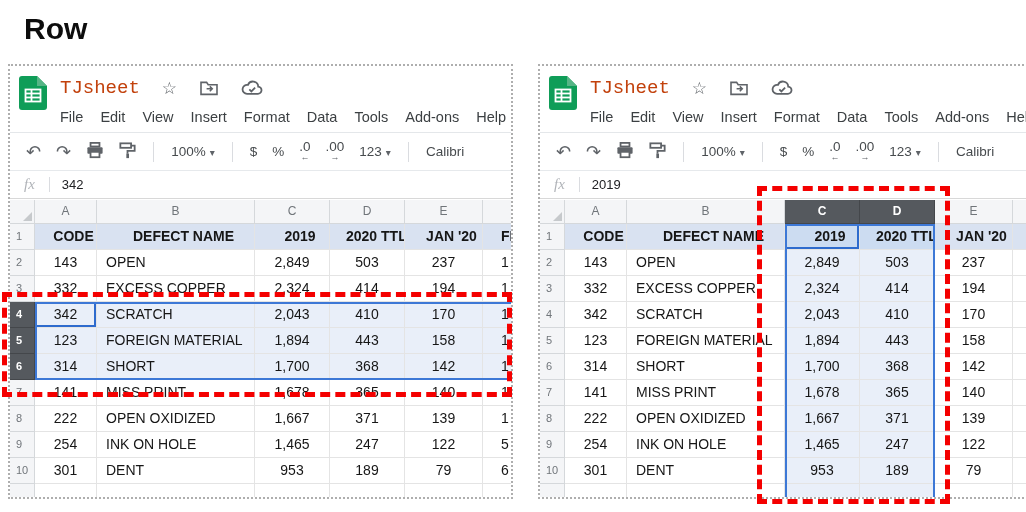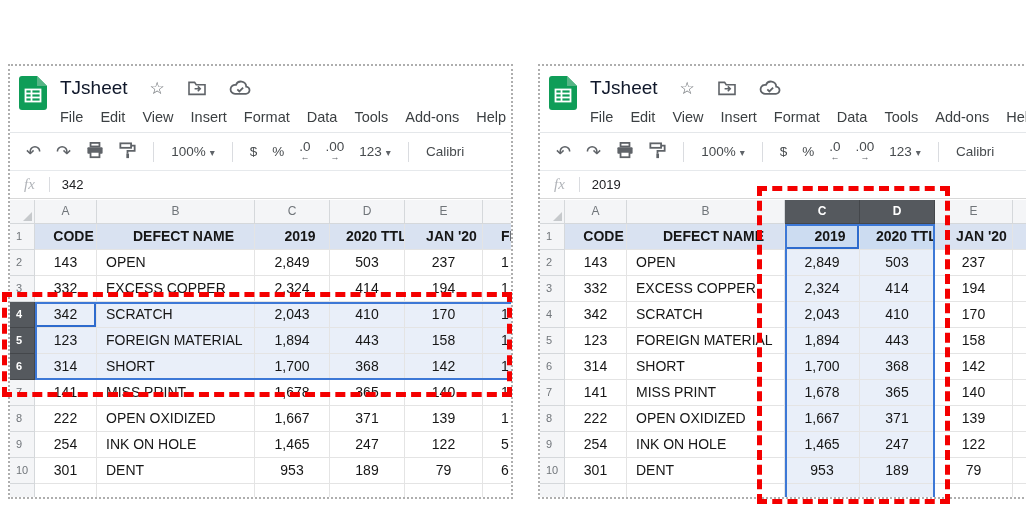--- a/index.html
+++ b/index.html
@@ -9,21 +9,21 @@
   #lbl0{left:24px;top:12px;}
   #lbl1{left:546px;top:16px;}
 
   .window{position:absolute;top:66px;height:431px;background:#fff;outline:2px dotted #aeaeae;overflow:hidden;}
   #win0{left:10px;width:501px;}
   #win1{left:540px;width:486px;}
 
   
   .sheets-icon{position:absolute;left:9px;top:10px;width:28px;height:34px;}
   .title-row{position:absolute;left:50px;top:8px;height:28px;display:flex;align-items:center;gap:22px;}
-  .doc-title{font-size:19px;color:#0f172a;}
+  .doc-title{font-size:19px;color:#c2410c;font-family:Liberation Mono, monospace;}
   .t-ic{color:#5f6368;font-size:17px;line-height:1;display:inline-flex;align-items:center;}
   
   .menubar{position:absolute;left:50px;top:38px;height:26px;display:flex;align-items:center;gap:17px;
            font-size:14.5px;color:#3c4043;white-space:nowrap;}
   .mi{cursor:default;}
   .mdiv{position:absolute;left:0;right:0;top:66px;height:1px;background:#e4e7ea;}
   
   .toolbar{position:absolute;left:0;right:0;top:67px;height:37px;display:flex;align-items:center;
            padding-left:16px;gap:15px;color:#474b4e;font-size:13.5px;white-space:nowrap;}
   .ticn{font-size:18px;color:#5f6368;line-height:1;}
@@ -60,20 +60,21 @@
   .range{position:absolute;border:2px solid #3d78d6;box-sizing:border-box;pointer-events:none;}
   
   .red-rect{position:absolute;border:5px dashed #f40000;box-sizing:border-box;pointer-events:none;z-index:30;}
   #red0{left:2px;top:292px;width:510px;height:105px;}
   #red1{left:757px;top:186px;width:193px;height:318px;}
 </style>
 </head>
 <body>
 
 <div id="stage">
+  <div class="big-label" id="lbl0">Row</div>
 
   <section class="window" id="win0">
     <svg class="sheets-icon" viewBox="0 0 28 34">
       <path d="M0 3 a3 3 0 0 1 3-3 H18 L28 10 V31 a3 3 0 0 1 -3 3 H3 a3 3 0 0 1 -3-3 Z" fill="#0f9d58"></path>
       <path d="M18 0 L28 10 H18 Z" fill="#57b586"></path>
       <g stroke="#fff" stroke-width="1.8" fill="none">
         <rect x="6.5" y="13.5" width="15" height="12"></rect>
         <line x1="6.5" y1="17.5" x2="21.5" y2="17.5"></line>
         <line x1="6.5" y1="21.5" x2="21.5" y2="21.5"></line>
         <line x1="12.5" y1="13.5" x2="12.5" y2="25.5"></line>

